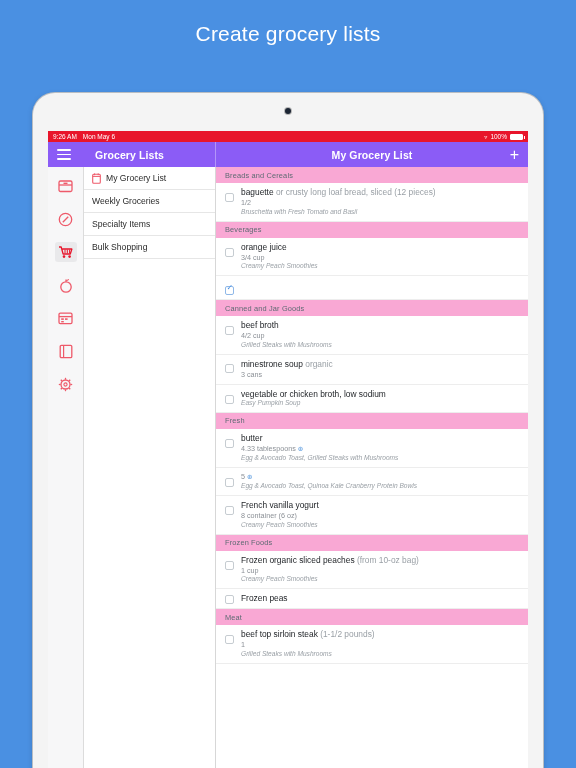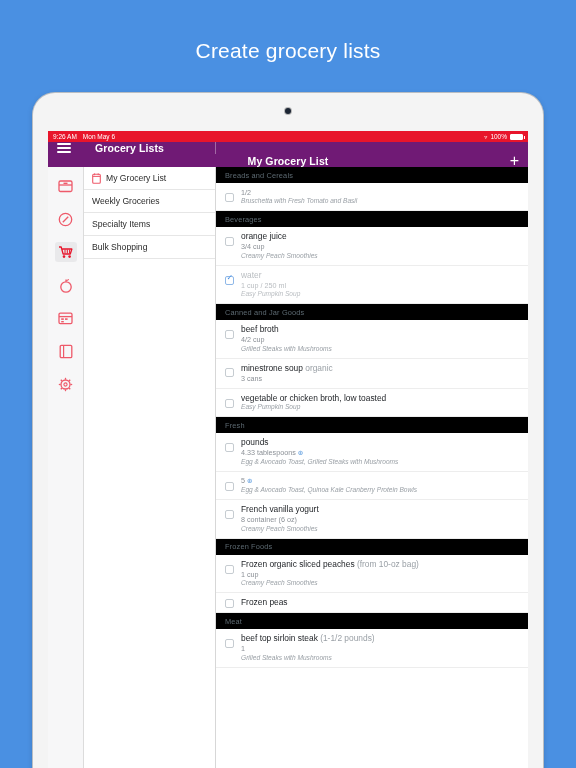--- a/index.html
+++ b/index.html
@@ -3,21 +3,21 @@
 <meta charset="utf-8">
 <style>
   * { box-sizing: border-box; margin:0; padding:0; }
   html,body { width:576px; height:768px; overflow:hidden; }
   body {
     background:#4a90e2;
     font-family:"Liberation Sans", sans-serif;
     -webkit-font-smoothing:antialiased;
   }
   .promo-title {
-    position:absolute; top:39px; left:0; width:576px;
+    position:absolute; top:22px; left:0; width:576px;
     text-align:center; color:#ffffff;
     font-size:21px; font-weight:400; letter-spacing:.2px;
   }
   
   .device {
     position:absolute; left:33px; top:93px;
     width:510px; height:700px;
     background:#f4f4f4;
     border-radius:22px 22px 6px 6px;
     box-shadow:0 0 0 1px #b9bdc2, 0 2px 6px rgba(0,0,0,.18);
@@ -39,21 +39,21 @@
   }
   .sb-left { position:absolute; left:5px; display:flex; gap:6px; }
   .sb-right { position:absolute; right:5px; display:flex; align-items:center; gap:3px; }
   .wifi-icon { font-size:6px; line-height:1; }
   .batt {
     width:13px; height:6px; border:1px solid #fff; border-radius:1px;
     position:relative; background:#fff;
   }
   .batt:after{ content:""; position:absolute; right:-3px; top:1.5px; width:1.5px; height:3px; background:#fff;}
   
-  .navrow { display:flex; height:25px; background:#701a75;flex-direction:column; }
+  .navrow { display:flex; height:25px; background:#8b5cf6; }
   .nav-left {
     width:168px; flex:none; display:flex; align-items:center;
     position:relative; border-right:1px solid rgba(255,255,255,.35);
   }
   .nav-right { flex:1; display:flex; align-items:center; position:relative; }
   .hamburger { position:absolute; left:9px; display:flex; flex-direction:column; gap:2.5px; }
   .hamburger i { display:block; width:14px; height:1.7px; background:#fff; border-radius:1px; }
   .nav-title {
     width:100%; text-align:center; color:#fff;
     font-size:10.5px; font-weight:bold; letter-spacing:.1px;
@@ -85,21 +85,21 @@
     height:23px; display:flex; align-items:center; gap:5px;
     padding:0 6px 0 8px; font-size:8.6px; color:#2b2b2b;
     border-bottom:1px solid #e6e6e6;
   }
   .list-item .licon { width:9px; height:11px; flex:none; display:block; }
   
   .grocery {
     flex:1; background:#fff; overflow:hidden; position:relative;
   }
   .sec-head {
-    background:#000000; color:#5d6a72; font-size:7.4px;
+    background:#f9a8d4; color:#5d6a72; font-size:7.4px;
     padding:3.5px 0 3.5px 9px; letter-spacing:.15px;
   }
   .row {
     display:flex; align-items:flex-start; gap:7px;
     padding:4px 8px 4px 9px; border-bottom:1px solid #ededed;
     min-height:18px;
   }
   .cb {
     width:9px; height:9px; flex:none; border:1px solid #c6ccd1; border-radius:2px;
     background:#fff; margin-top:6px;
@@ -241,41 +241,37 @@
           <span>Bulk Shopping</span>
         </div>
       </div>
 
       <div class="grocery">
 
         <div class="sec-head">Breads and Cereals</div>
         <div class="row">
           <div class="cb"></div>
           <div class="rtext">
+            <div class="name"><span>baguette</span> <span class="note">or crusty long loaf bread, sliced (12 pieces)</span></div>
             <div class="qty"><span>1/2</span></div>
             <div class="src">Bruschetta with Fresh Tomato and Basil</div>
           </div>
         </div>
 
         <div class="sec-head">Beverages</div>
         <div class="row">
           <div class="cb"></div>
           <div class="rtext">
             <div class="name"><span>orange juice</span></div>
             <div class="qty"><span>3/4 cup</span></div>
             <div class="src">Creamy Peach Smoothies</div>
           </div>
         </div>
         <div class="row done">
           <div class="cb checked"></div>
-          <div class="rtext">
-            <div class="name"><span>water</span></div>
-            <div class="qty"><span>1 cup / 250 ml</span></div>
-            <div class="src">Easy Pumpkin Soup</div>
-          </div>
         </div>
 
         <div class="sec-head">Canned and Jar Goods</div>
         <div class="row">
           <div class="cb"></div>
           <div class="rtext">
             <div class="name"><span>beef broth</span></div>
             <div class="qty"><span>4/2 cup</span></div>
             <div class="src">Grilled Steaks with Mushrooms</div>
           </div>
@@ -283,30 +279,30 @@
         <div class="row compact">
           <div class="cb"></div>
           <div class="rtext">
             <div class="name"><span>minestrone soup</span> <span class="note">organic</span></div>
             <div class="qty"><span>3 cans</span></div>
           </div>
         </div>
         <div class="row">
           <div class="cb"></div>
           <div class="rtext">
-            <div class="name"><span>vegetable or chicken broth, low toasted</span></div>
+            <div class="name"><span>vegetable or chicken broth, low sodium</span></div>
             <div class="src">Easy Pumpkin Soup</div>
           </div>
         </div>
 
         <div class="sec-head">Fresh</div>
         <div class="row">
           <div class="cb"></div>
           <div class="rtext">
-            <div class="name"><span>pounds</span></div>
+            <div class="name"><span>butter</span></div>
             <div class="qty"><span>4.33 tablespoons</span> <span class="infob">⊕</span></div>
             <div class="src">Egg &amp; Avocado Toast, Grilled Steaks with Mushrooms</div>
           </div>
         </div>
         <div class="row">
           <div class="cb"></div>
           <div class="rtext">
             <div class="qty"><span>5</span> <span class="infob">⊕</span></div>
             <div class="src">Egg &amp; Avocado Toast, Quinoa Kale Cranberry Protein Bowls</div>
           </div>

